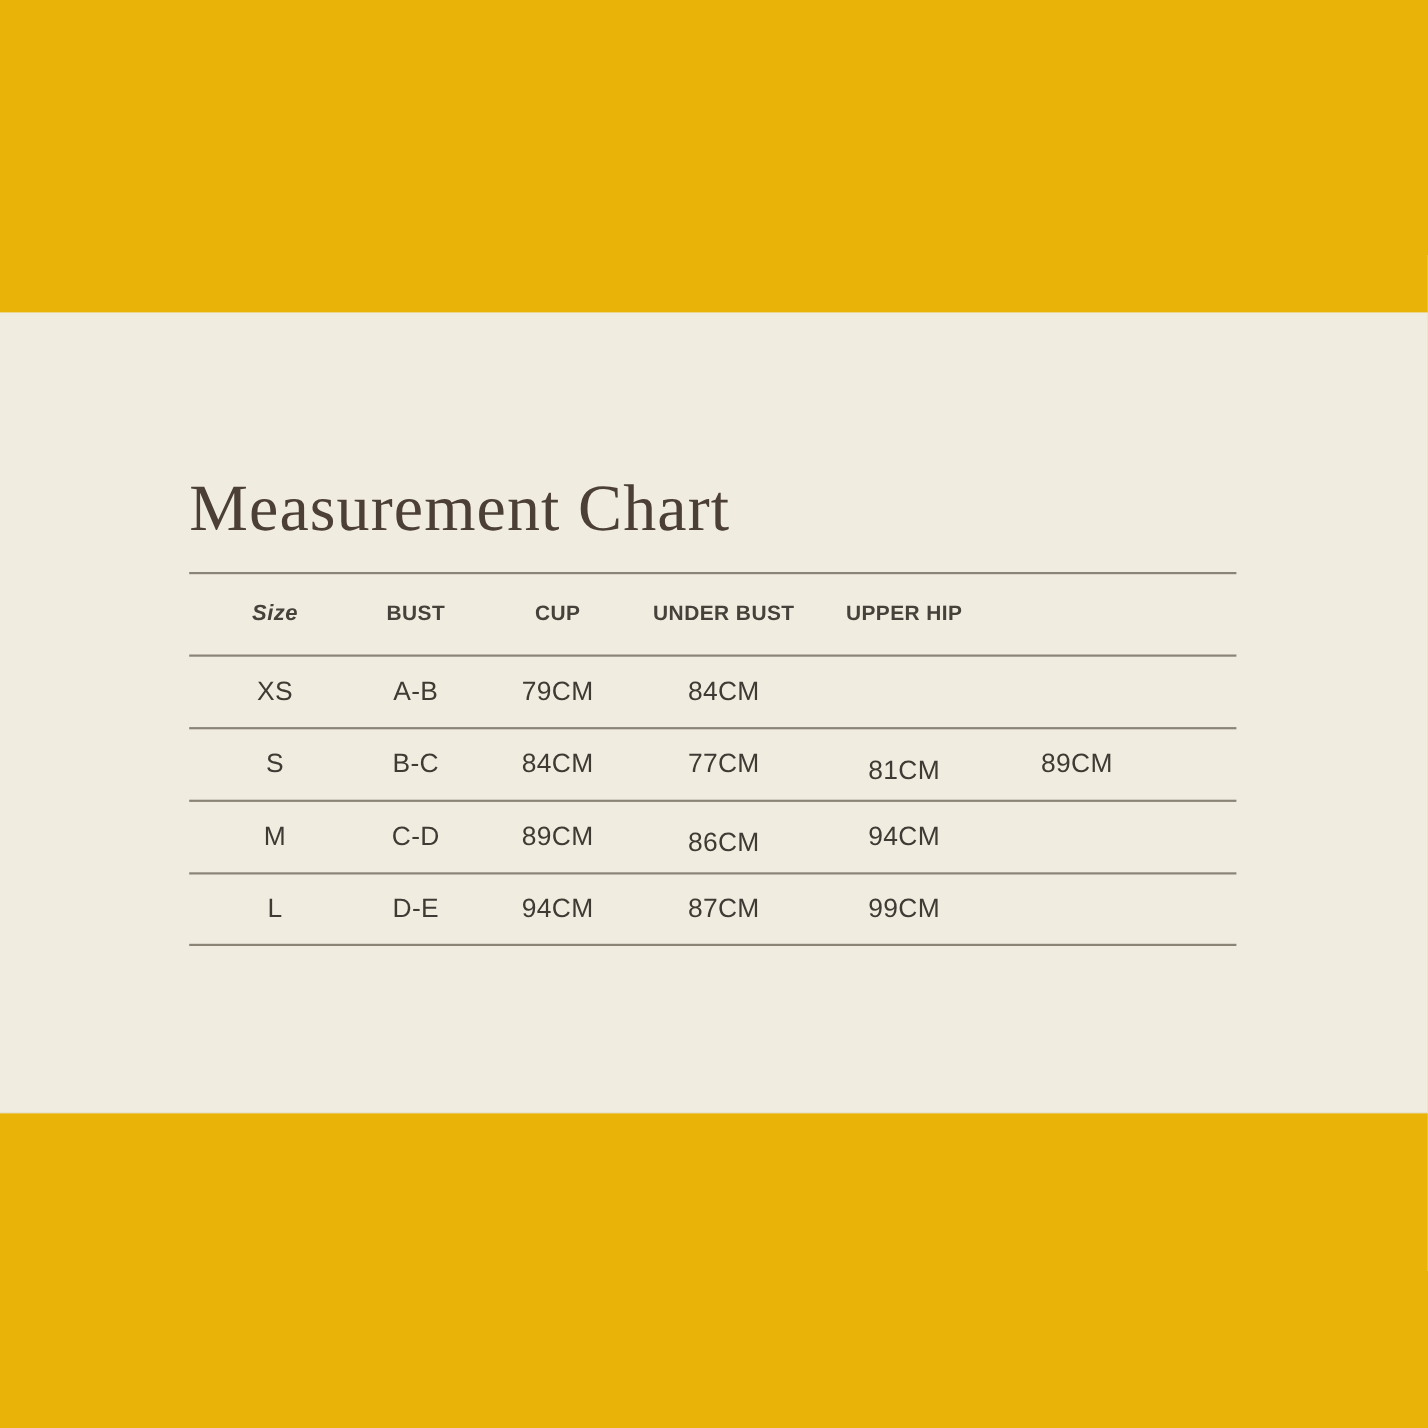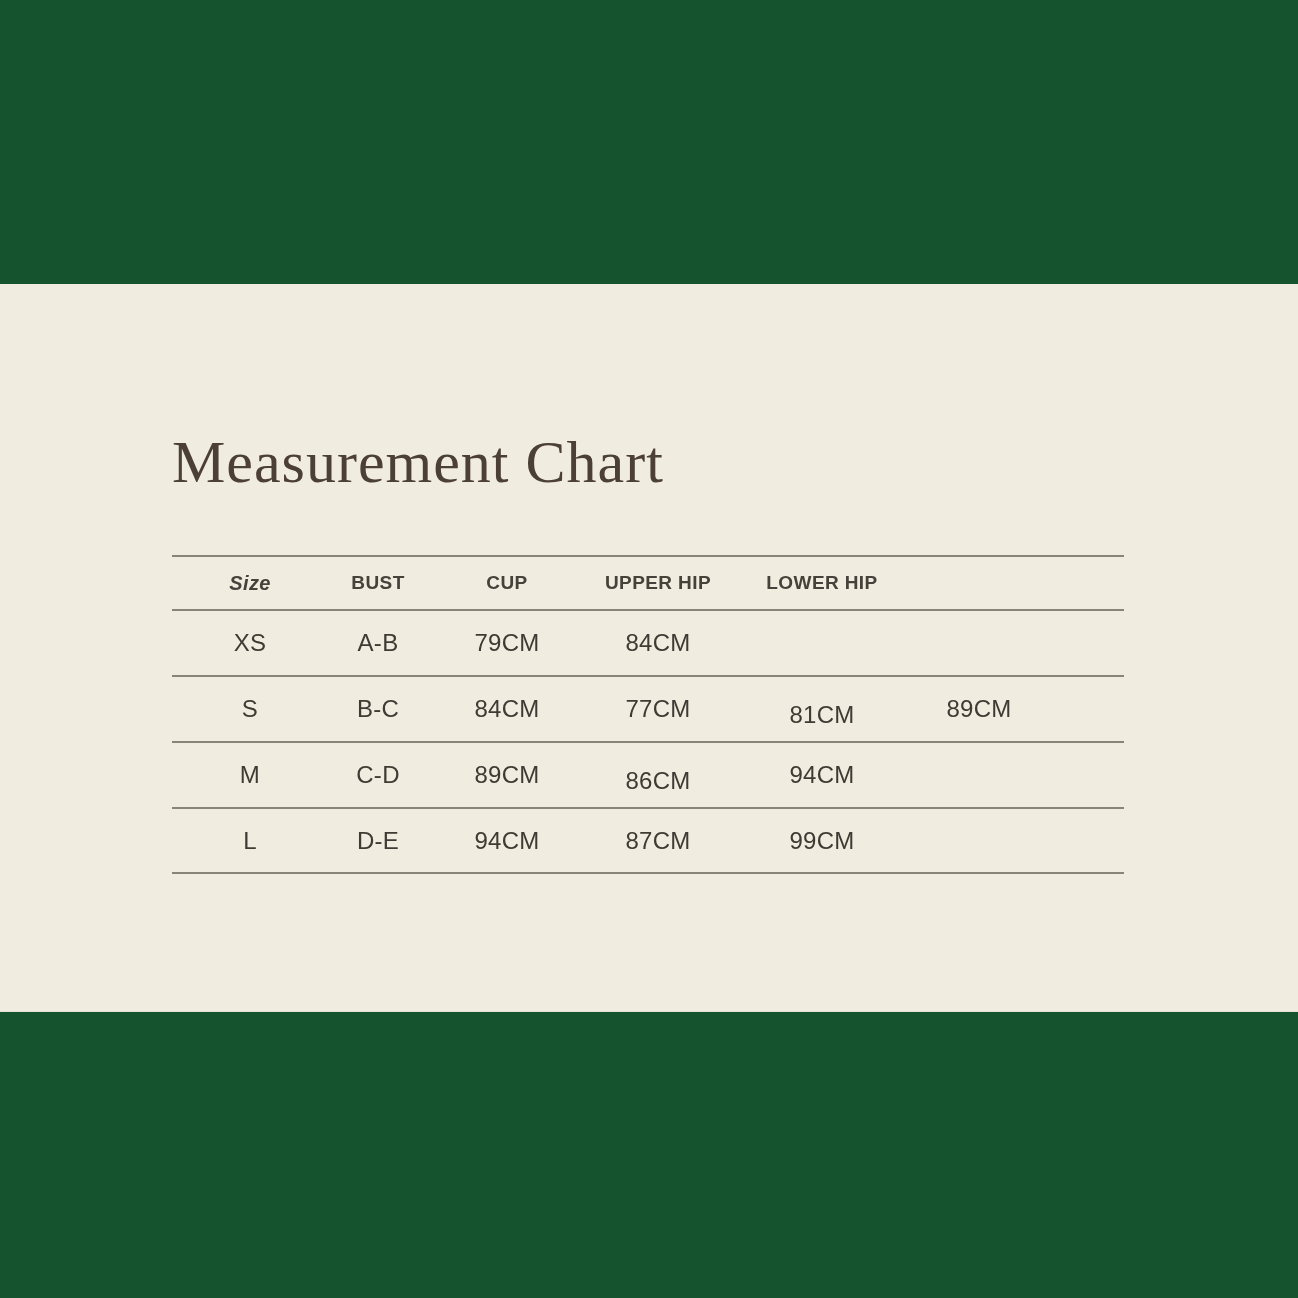--- a/index.html
+++ b/index.html
@@ -6,21 +6,21 @@
   html, body { background: #ffffff; }
   body {
     width: 1298px; height: 1298px;
     position: relative;
     font-family: "Liberation Sans", sans-serif;
     overflow: hidden;
   }
   .canvas {
     position: absolute; left: 0; top: 0;
     width: 1298px; height: 1298px;
-    background: #14532d;
+    background: #eab308;
   }
   .panel {
     position: absolute; left: 0; top: 284px;
     width: 1298px; height: 728px;
     background: #f1ece0;
     border-bottom: 1px solid #e7e1d2;
   }
   .title {
     position: absolute; left: 172px; top: 148px; 
     font-family: "Liberation Serif", "DejaVu Serif", serif;
@@ -33,21 +33,21 @@
   .table {
     position: absolute; left: 172px; top: 236px; 
     width: 952px;
   }
   .row {
     display: grid;
     grid-template-columns: 156px 100px 158px 144px 184px 130px;
     border-top: 2px solid #8a8477;
     height: 66px;
   }
-  .row.header { height: 54px; margin-top: 35px; }
+  .row.header { height: 75px; }
   .row.last { border-bottom: 2px solid #8a8477; height: 67px; }
   .cell {
     display: flex; align-items: center; justify-content: center;
     color: #3f3a33;
     font-size: 24px;
     letter-spacing: 0.3px;
     white-space: nowrap;
   }
   .header .cell {
     font-weight: 700;
@@ -69,22 +69,22 @@
   <div class="panel">
 
     <h1 class="title">Measurement Chart</h1>
 
     <div class="table">
 
       <div class="row header">
         <div class="cell size-head">Size</div>
         <div class="cell">BUST</div>
         <div class="cell">CUP</div>
+        <div class="cell">UNDER BUST</div>
         <div class="cell">UPPER HIP</div>
-        <div class="cell">LOWER HIP</div>
       </div>
 
       <div class="row">
         <div class="cell">XS</div>
         <div class="cell">A-B</div>
         <div class="cell">79CM</div>
         <div class="cell">84CM</div>
       </div>
 
       <div class="row">

